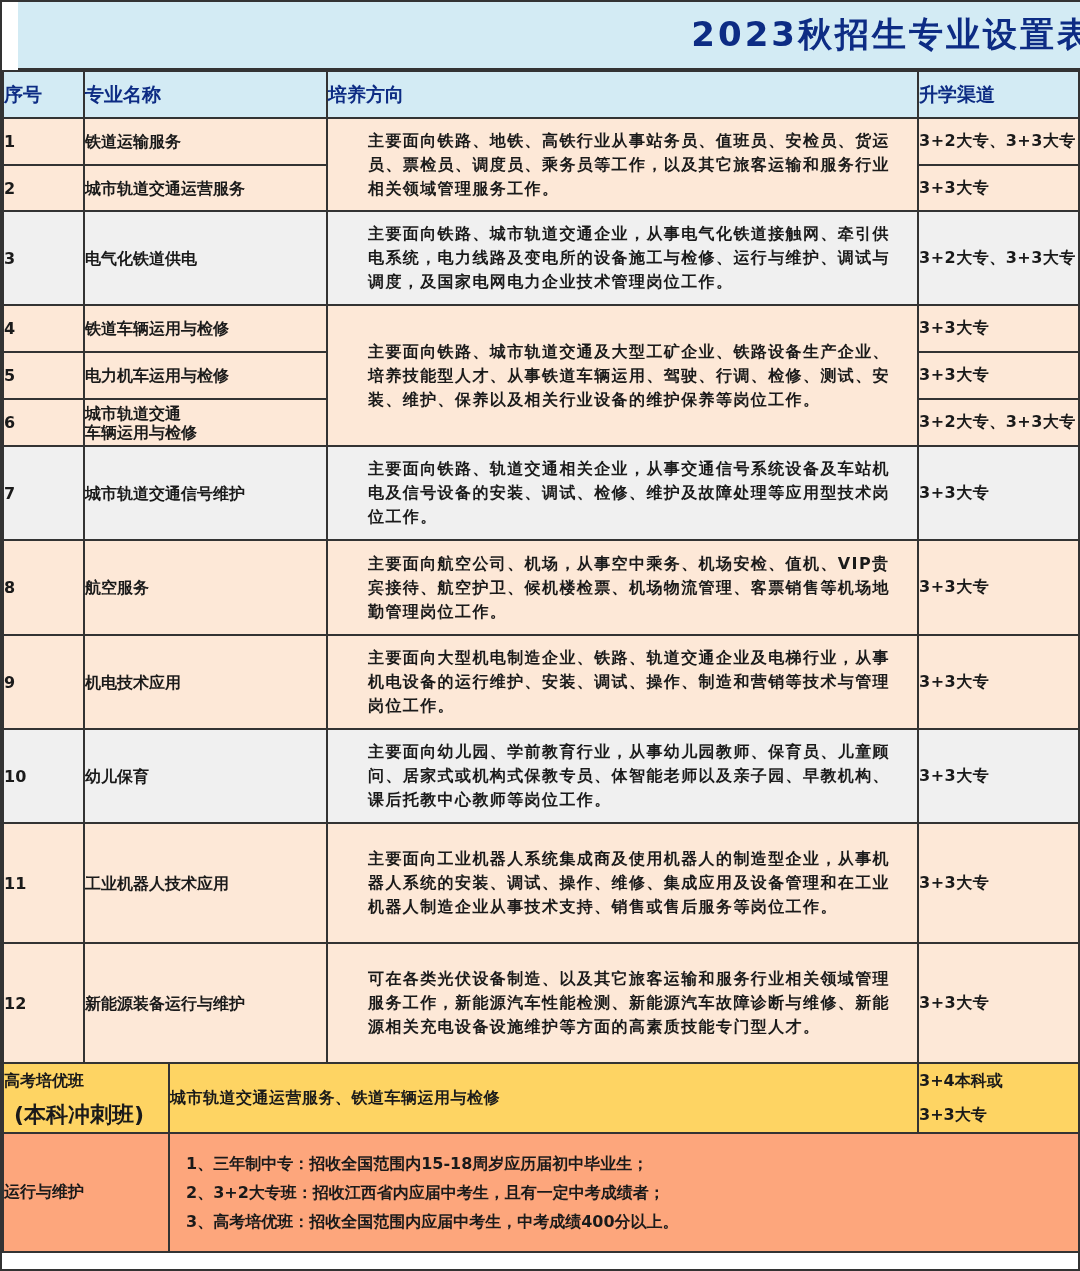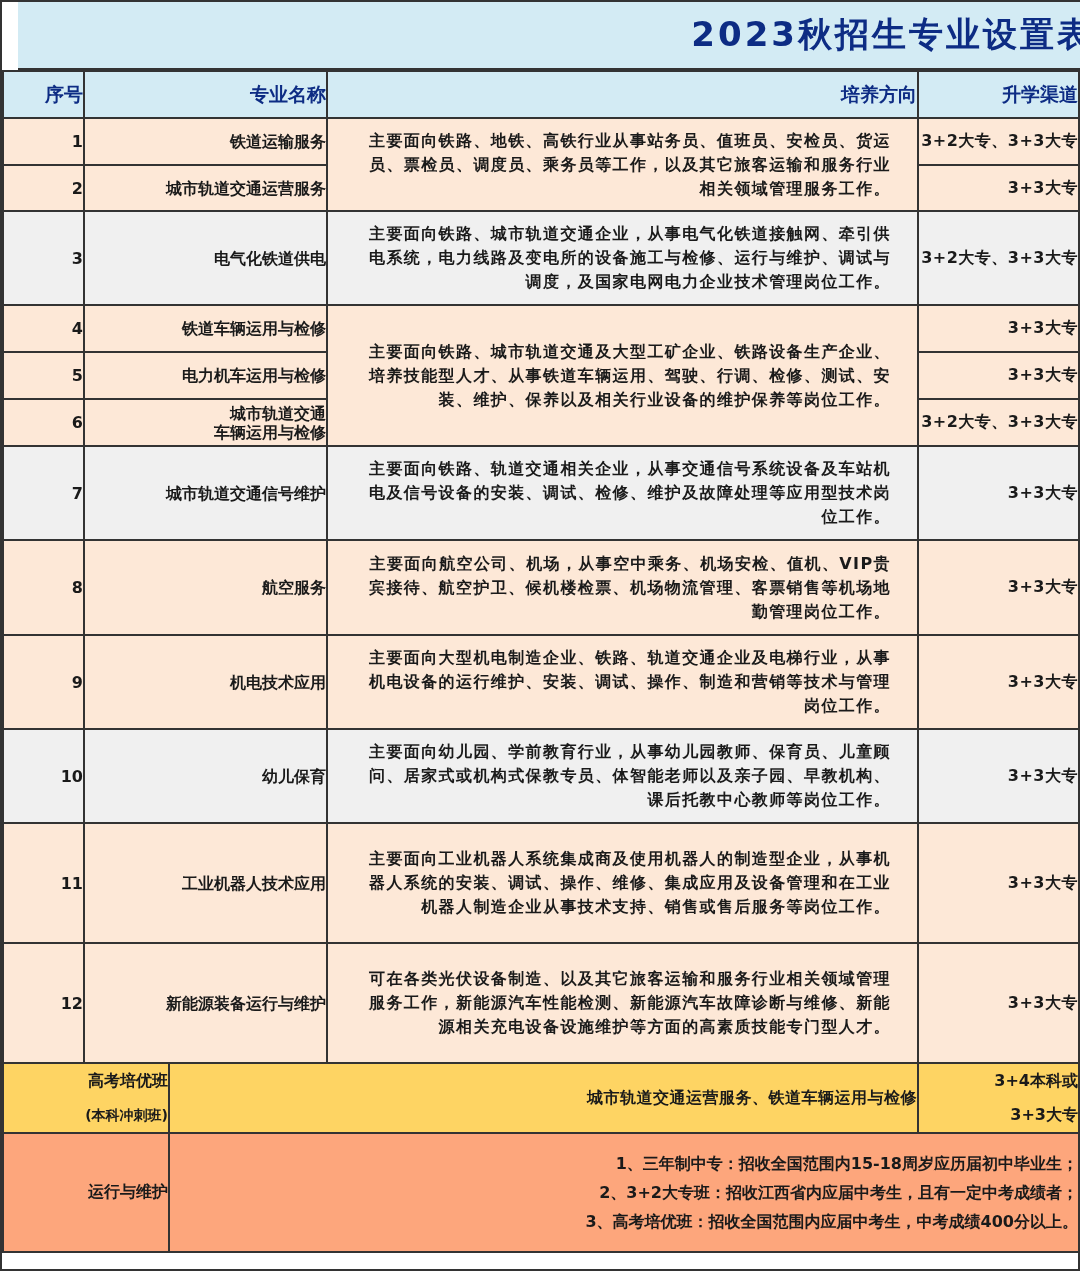--- a/index.html
+++ b/index.html
@@ -15,21 +15,21 @@
   }
   .title-bar span {
     font-size: 34px; font-weight: bold; color: #0d2c84; letter-spacing: 3px;
   }
 
   table.grid {
     position: absolute; left: 0; top: 68px; width: 1076px;
     border-collapse: collapse; table-layout: fixed;
   }
   table.grid td, table.grid th {
-    border: 2px solid #333; text-align: right; vertical-align: middle;
+    border: 2px solid #333; text-align: left; vertical-align: middle;
     font-weight: bold; font-size: 16px; color: #1a1a1a;
   }
   table.grid th {
     background: #d3ebf4; color: #0d2c84; font-size: 19px; height: 47px;
   }
   col.c-no { width: 81px; }
   col.c-name { width: 243px; }
   col.c-dir { width: 591px; }
   col.c-path { width: 161px; }
 
@@ -40,21 +40,21 @@
 
   td.dir {
     text-align: left; padding: 0 26px 0 40px; font-size: 16.5px;
     line-height: 24px; letter-spacing: 1.4px;
   }
   td.path { font-size: 14.5px; letter-spacing: 0.5px; }
   td.name { font-size: 16.5px; line-height: 19px; }
   td.num { font-size: 17px; }
 
   td.gk-label { font-size: 24px; line-height: 34px; }
-  td.gk-label .sub { font-size: 14px; display: block; }
+  td.gk-label .sub { font-size: 22px; display: block; padding-left: 10px; }
   td.gk-majors { font-size: 26px; letter-spacing: 0.5px; }
   td.gk-path { font-size: 25px; line-height: 34px; }
 
   td.cond-label { font-size: 21px; }
   td.cond-list { text-align: left; padding-left: 16px; font-size: 20px; line-height: 29px; }
   td.cond-list div { white-space: nowrap; }
 </style>
 </head>
 <body>
 

